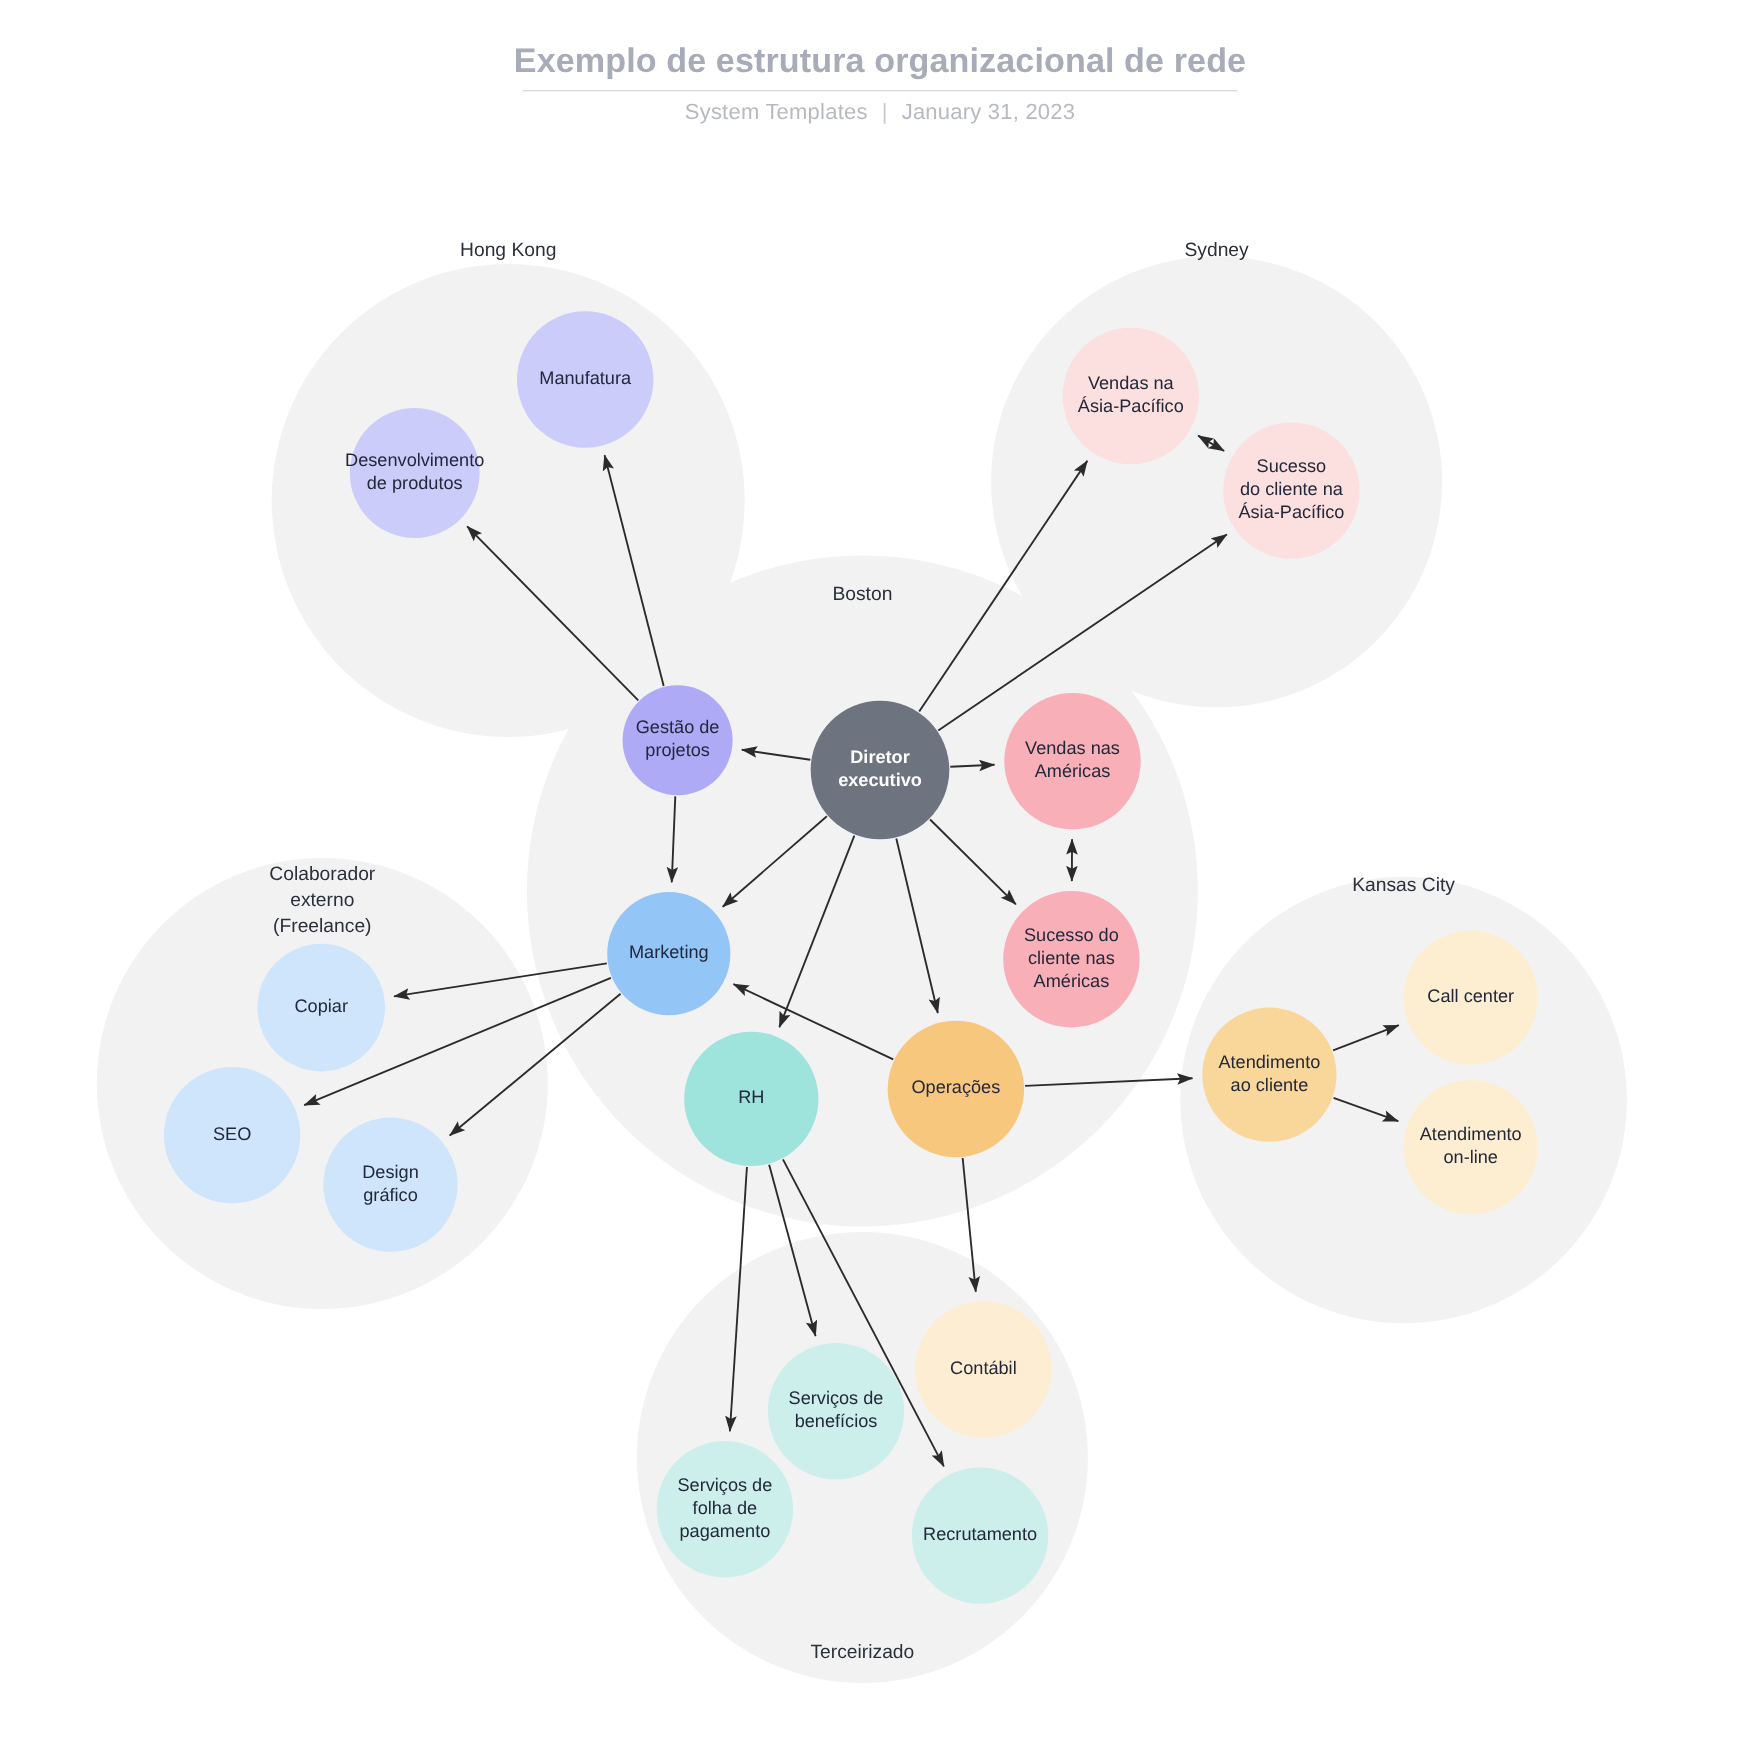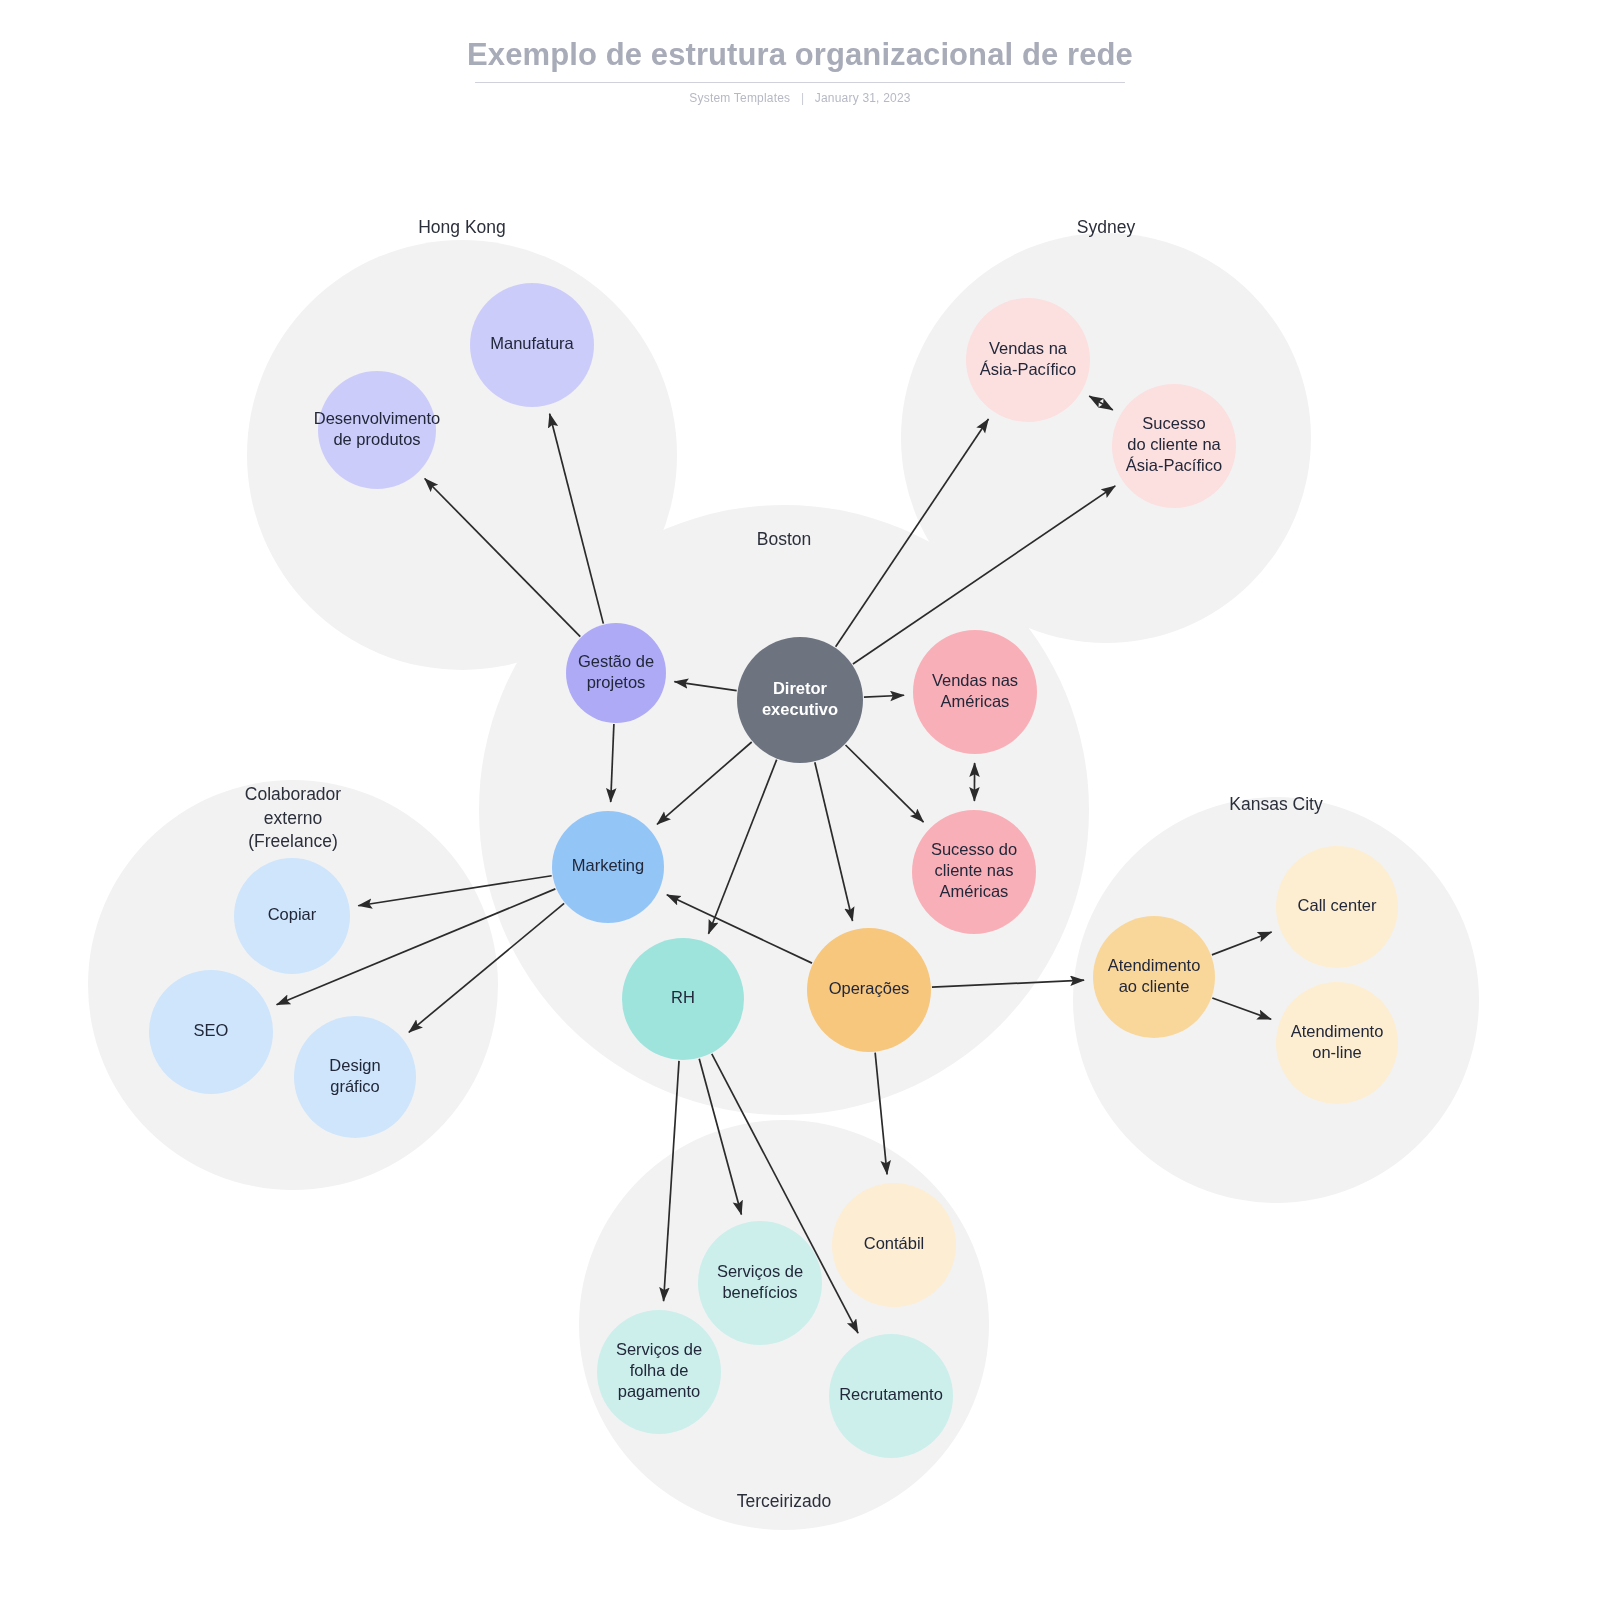--- a/index.html
+++ b/index.html
@@ -36,21 +36,21 @@
     padding-bottom: 9px;
     display: inline-block;
   }
   #title-rule {
     width: 650px;
     height: 1px;
     background: #cfd2da;
     margin: 0 auto 8px auto;
   }
   #subtitle {
-    font-size: 12px;
+    font-size: 20px;
     color: #b6b9c4;
     letter-spacing: 0.2px;
   }
   #subtitle .sep {
     color: #c8cbd4;
     padding: 0 7px;
   }
   svg#diagram {
     position: absolute;
     top: 0; left: 0;

